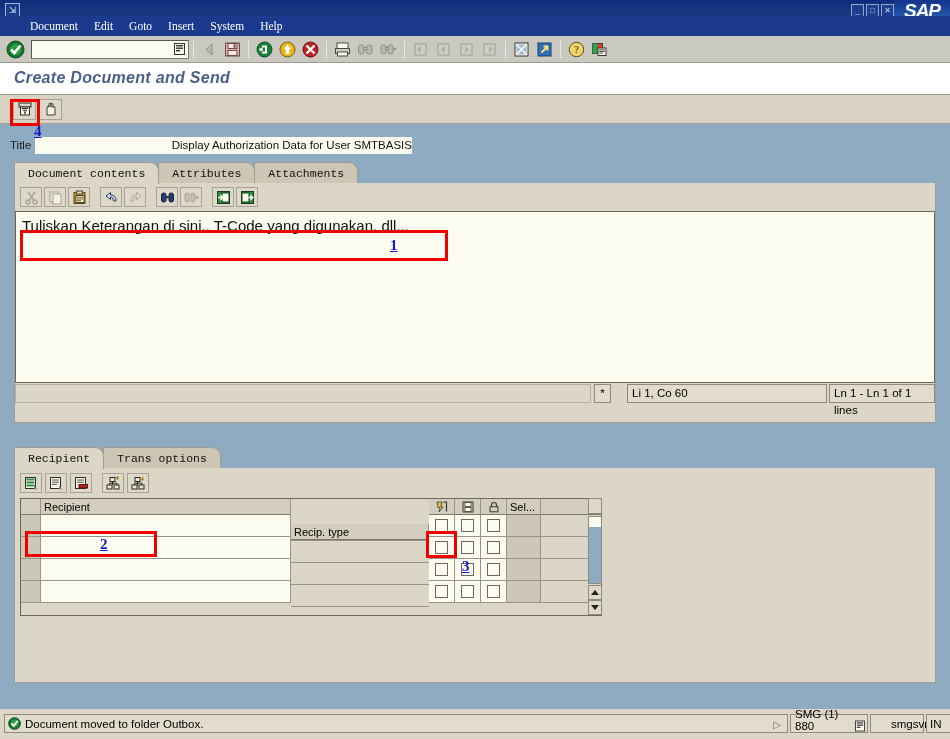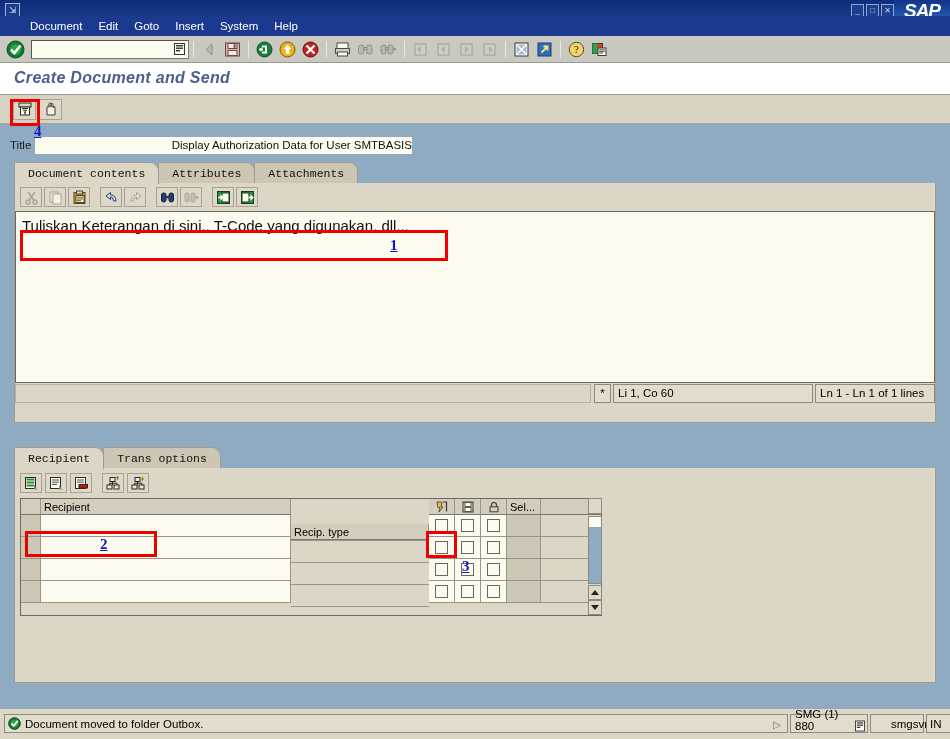--- a/index.html
+++ b/index.html
@@ -40,20 +40,21 @@
 
   
   .menubar{
     position:absolute; left:0; top:16px; width:950px; height:20px;
     background:#1b3a8e;
     display:flex; align-items:center; padding-left:22px; gap:0px;
   }
   .menu-item{
     color:#ffffff; font-size:11.5px; padding:2px 8px; cursor:default;
     white-space:nowrap;
+    font-family:Liberation Serif, serif;
   }
 
   
   .toolbar{
     position:absolute; left:0; top:36px; width:950px; height:27px;
     background:#c9c9c1;
     border-bottom:1px solid #9a9a90;
     display:flex; align-items:center; padding:0 3px;
   }
   .okcode{
@@ -157,21 +158,21 @@
     position:absolute; left:6px; top:5px; font-size:15px; color:#111;
   }
 
   
   .edstatus{
     position:absolute; left:0px; top:201px; width:920px; height:19px;
     display:flex; align-items:stretch; font-size:11.5px;
   }
   .eds-blank{ flex:0 0 576px; background:#dcd6c6; border:1px solid #b6b0a2; }
   .eds-star{ flex:0 0 17px; background:#e2dccd; border:1px solid #8f8a7e; margin-left:3px; text-align:center; line-height:17px;}
-  .eds-pos{ flex:0 0 200px; background:#e2dccd; border:1px solid #8f8a7e; margin-left:2px; padding-left:4px; line-height:17px;}
+  .eds-pos{ flex:0 0 200px; background:#e2dccd; border:1px solid #8f8a7e; margin-left:16px; padding-left:4px; line-height:17px;}
   .eds-ln{ flex:1 1 auto; background:#e2dccd; border:1px solid #8f8a7e; margin-left:2px; padding-left:4px; line-height:17px;}
 
   
   .tabstrip2{ position:absolute; left:14px; top:323px; height:22px; display:flex; }
   .panel2{
     position:absolute; left:14px; top:344px; width:922px; height:215px;
     background:#dcd6c6; border:1px solid #a29c8f; border-top:none;
   }
   .rbtnrow{ position:absolute; left:5px; top:5px; display:flex; }
   .rbtn{

